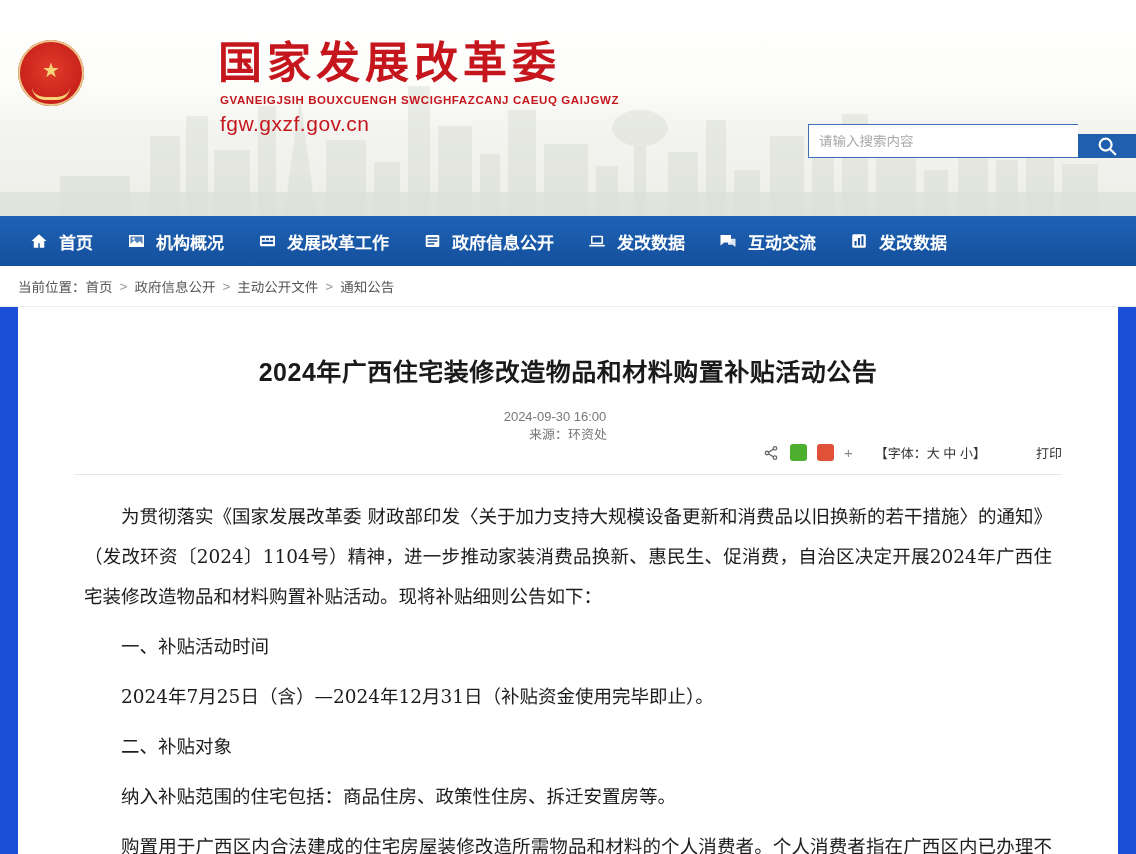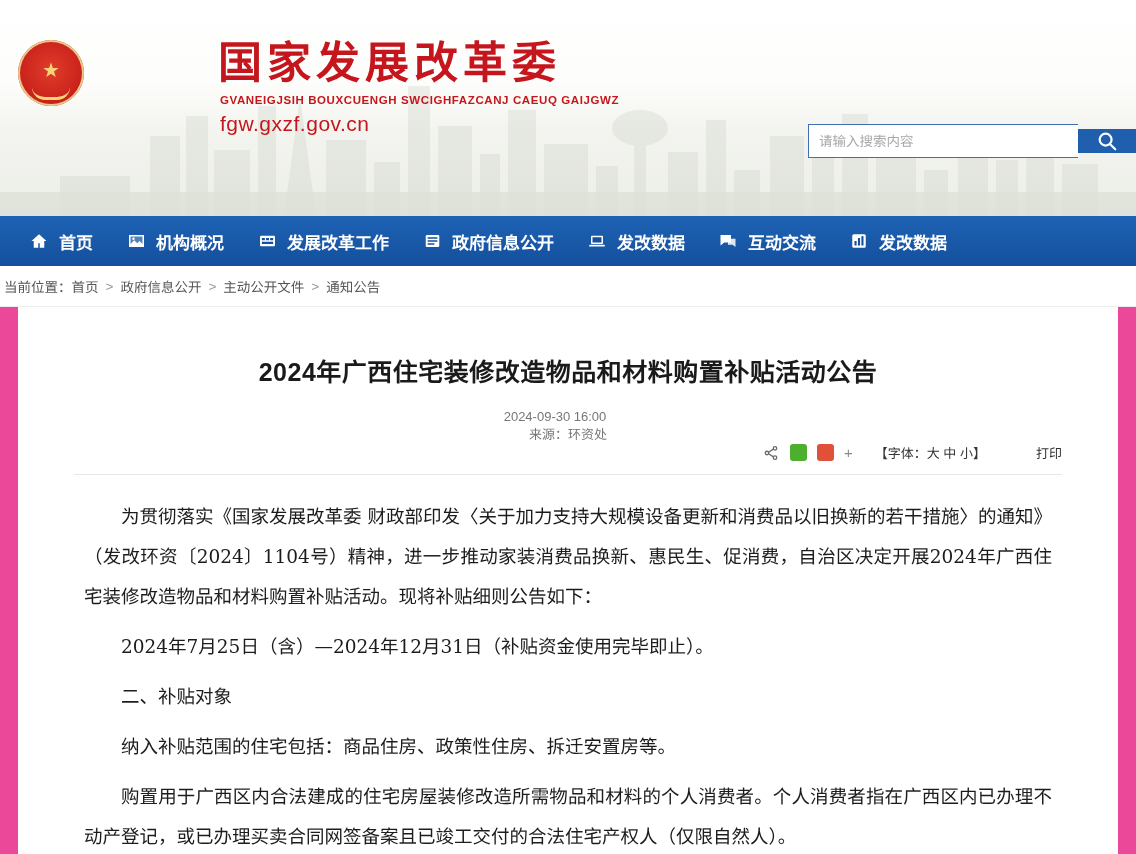--- a/index.html
+++ b/index.html
@@ -92,21 +92,21 @@
     left: 220px; top: 112px;
     color: #c4161c;
     font-size: 21px;
     font-weight: normal;
     letter-spacing: .5px;
   }
   .search-wrap {
     position: absolute;
     right: 0; top: 124px;
     display: flex;
-    align-items: center;
+    align-items: flex-end;
     height: 34px;
   }
   .search-input {
     width: 270px;
     height: 34px;
     box-sizing: border-box;
     border: 1px solid #3f6fb5;
     border-right: none;
     background: #fff;
     padding: 0 10px;
@@ -153,31 +153,31 @@
     align-items: center;
     justify-content: center;
   }
 
   
   .crumb-bar {
     height: 40px;
     background: #ffffff;
     display: flex;
     align-items: center;
-    padding-left: 4px;
+    padding-left: 18px;
     font-size: 13.5px;
     color: #555;
     border-bottom: 1px solid #ececec;
   }
   .crumb-bar a { color: #555; text-decoration: none; }
   .crumb-sep { margin: 0 7px; color: #999; }
 
   
   .page-body {
-    background: #ec4899;
+    background: #1d4ed8;
     height: calc(854px - 216px - 50px - 41px);
     box-sizing: border-box;
     padding: 0;
   }
   .article {
     background: #fff;
     margin: 0 18px;
     height: 100%;
     box-sizing: border-box;
     padding: 40px 56px 0 56px;
@@ -420,20 +420,21 @@
         <span class="font-ctl">
           <span>【字体：</span><span>大</span> <span>中</span> <span>小</span><span>】</span>
         </span>
 
         <span class="print">打印</span>
       </span>
     </div>
 
     <div class="art-body">
       <p>为贯彻落实《国家发展改革委 财政部印发〈关于加力支持大规模设备更新和消费品以旧换新的若干措施〉的通知》（发改环资〔2024〕1104号）精神，进一步推动家装消费品换新、惠民生、促消费，自治区决定开展2024年广西住宅装修改造物品和材料购置补贴活动。现将补贴细则公告如下：</p>
+      <p>一、补贴活动时间</p>
       <p>2024年7月25日（含）—2024年12月31日（补贴资金使用完毕即止）。</p>
       <p>二、补贴对象</p>
       <p>纳入补贴范围的住宅包括：商品住房、政策性住房、拆迁安置房等。</p>
       <p>购置用于广西区内合法建成的住宅房屋装修改造所需物品和材料的个人消费者。个人消费者指在广西区内已办理不动产登记，或已办理买卖合同网签备案且已竣工交付的合法住宅产权人（仅限自然人）。</p>
     </div>
 
   </div>
 </div>
 
 </body></html>

